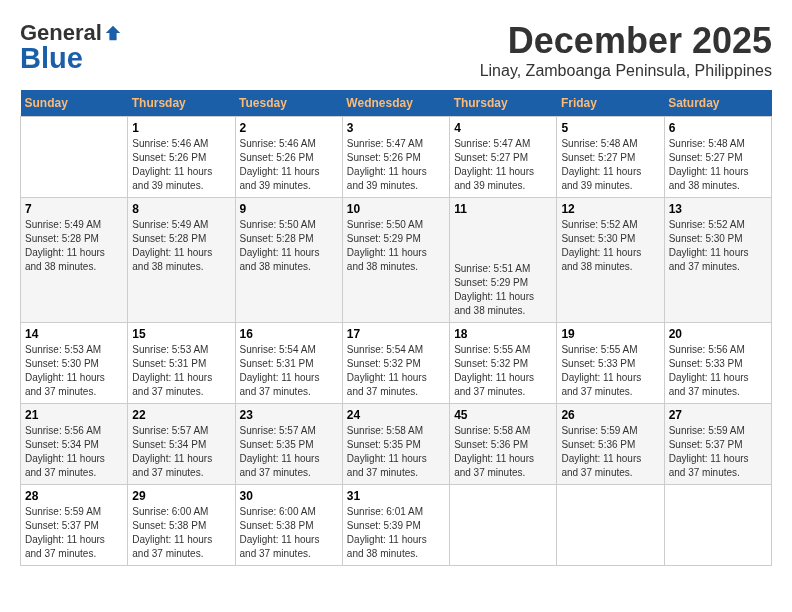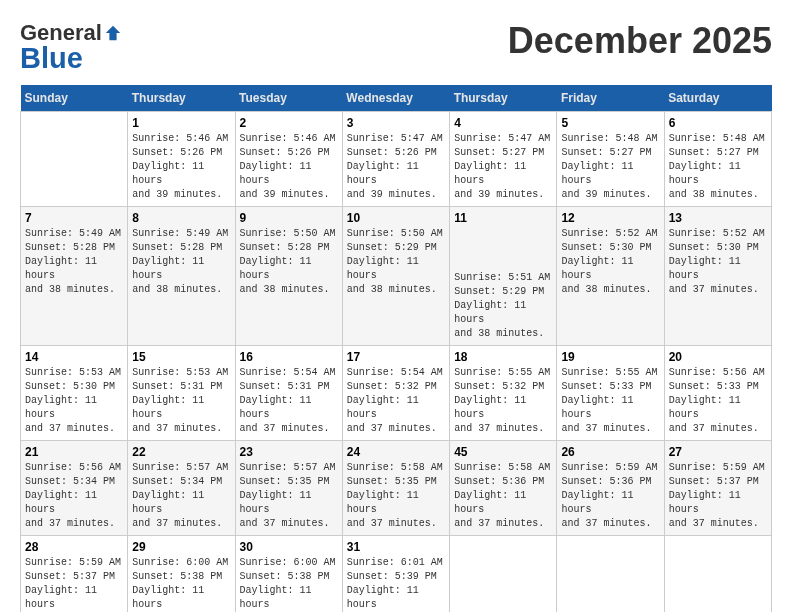--- a/index.html
+++ b/index.html
@@ -47,21 +47,21 @@
       font-size: 16px;
       color: #333;
     }
     .calendar-table {
       width: 100%;
       border-collapse: collapse;
       font-size: 11px;
     }
     .calendar-table th {
       background-color: #1a5fa8;
-      color: #e5e5e5;
+      color: #fdba74;
       padding: 6px 4px;
       text-align: left;
       font-size: 12px;
       font-weight: bold;
     }
     .calendar-table td {
       border: 1px solid #ccc;
       vertical-align: top;
       padding: 4px;
       min-height: 80px;
@@ -71,21 +71,20 @@
     .day-number {
       font-weight: bold;
       font-size: 12px;
       display: block;
       margin-bottom: 2px;
     }
     .day-info {
       font-size: 10px;
       color: #333;
       line-height: 1.4;
-      font-family: Liberation Mono, monospace;
     }
     .empty-cell {
       background: #f9f9f9;
     }
     tr:nth-child(even) td {
       background-color: #f5f5f5;
     }
     tr:nth-child(odd) td {
       background-color: #fff;
     }
@@ -101,20 +100,21 @@
     <div class="logo-text">
       <span class="logo-general">General</span>
       <svg class="logo-icon" viewBox="0 0 20 20">
         <polygon points="10,2 18,10 14,10 14,18 6,18 6,10 2,10" fill="#1a5fa8"></polygon>
       </svg>
     </div>
     <div style="font-size:29px; font-weight:bold; color:#1a5fa8; margin-top:-4px;">Blue</div>
   </div>
   <div class="title-area">
     <div class="month-title">December 2025</div>
+    <div class="location-title">Linay, Zamboanga Peninsula, Philippines</div>
   </div>
 </div>
 
 <table class="calendar-table">
   <thead>
     <tr>
       <th>Sunday</th>
       <th>Thursday</th>
       <th>Tuesday</th>
       <th>Wednesday</th>

